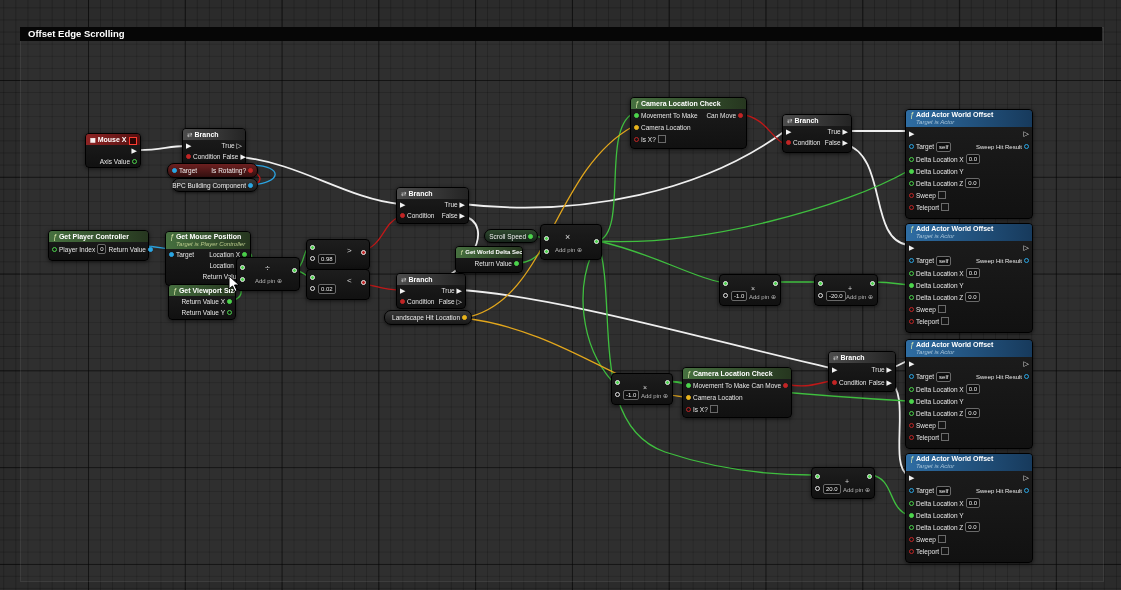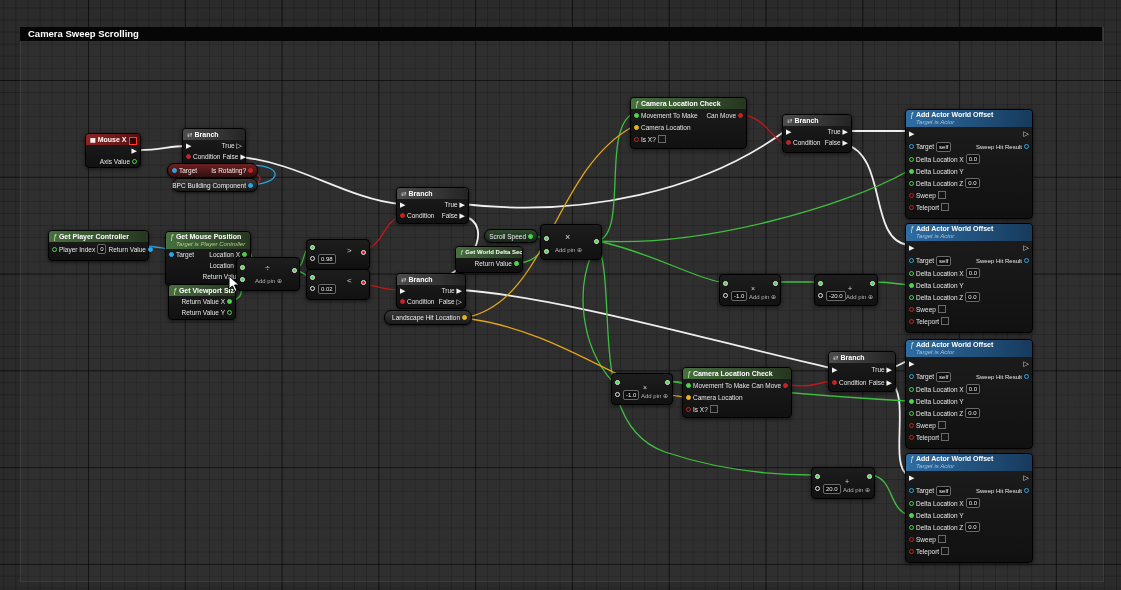--- a/index.html
+++ b/index.html
@@ -59,21 +59,21 @@
   .redsq{position:absolute;right:3px;top:3px;width:6px;height:6px;border:1px solid #ff3b30;background:#2d0605;}
   .cursor{position:absolute;left:226px;top:275px;}
 </style>
 </head>
 <body>
 
 <div class="canvas">
 
   <div class="comment-body"></div>
   <div class="comment-hdr">
-    <span>Camera Sweep Scrolling</span>
+    <span>Offset Edge Scrolling</span>
   </div>
 
   <svg class="wires" width="1121" height="590">
     <g fill="none" stroke="#efefef" stroke-width="1.8">
       <path d="M134,150 C158,151 168,146 185,146"></path>
       <path d="M240,157 C300,163 345,198 399,204"></path>
       <path d="M462,204 C585,218 705,190 785,131"></path>
       <path d="M462,216 C498,222 472,286 400,290"></path>
       <path d="M462,290 C565,298 715,342 831,368"></path>
       <path d="M844,131 C868,131 888,131 908,131"></path>

